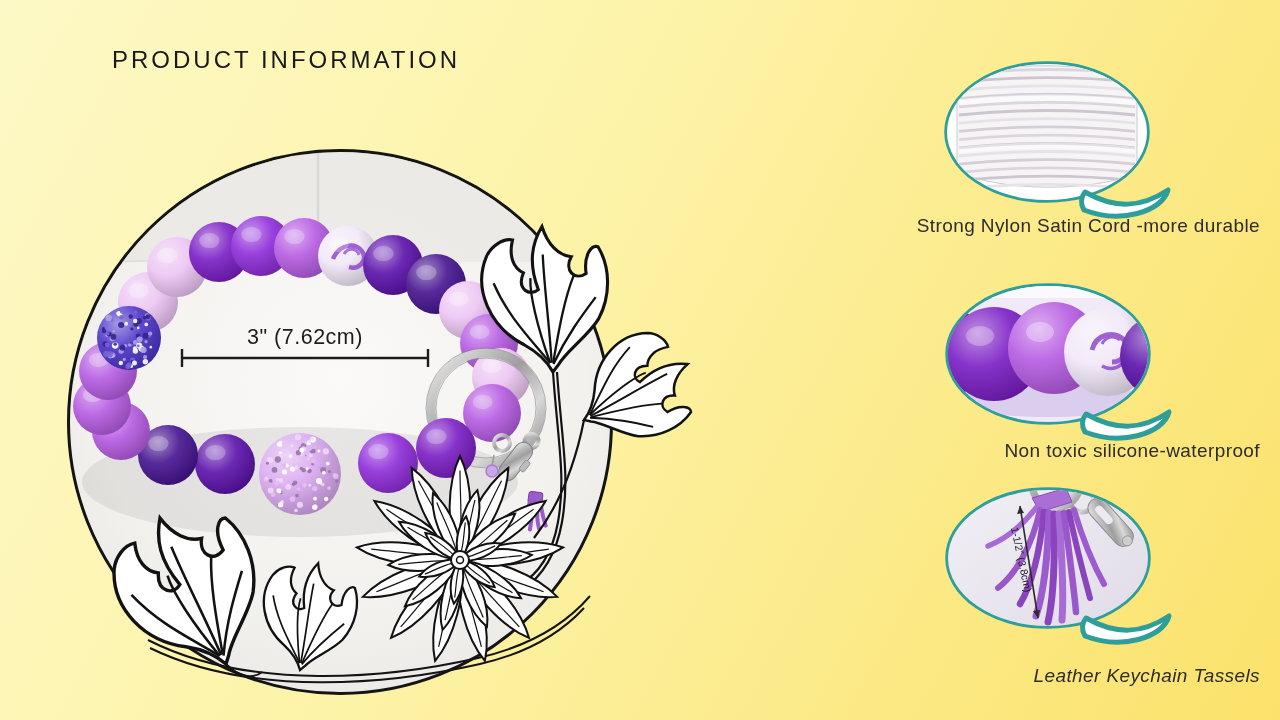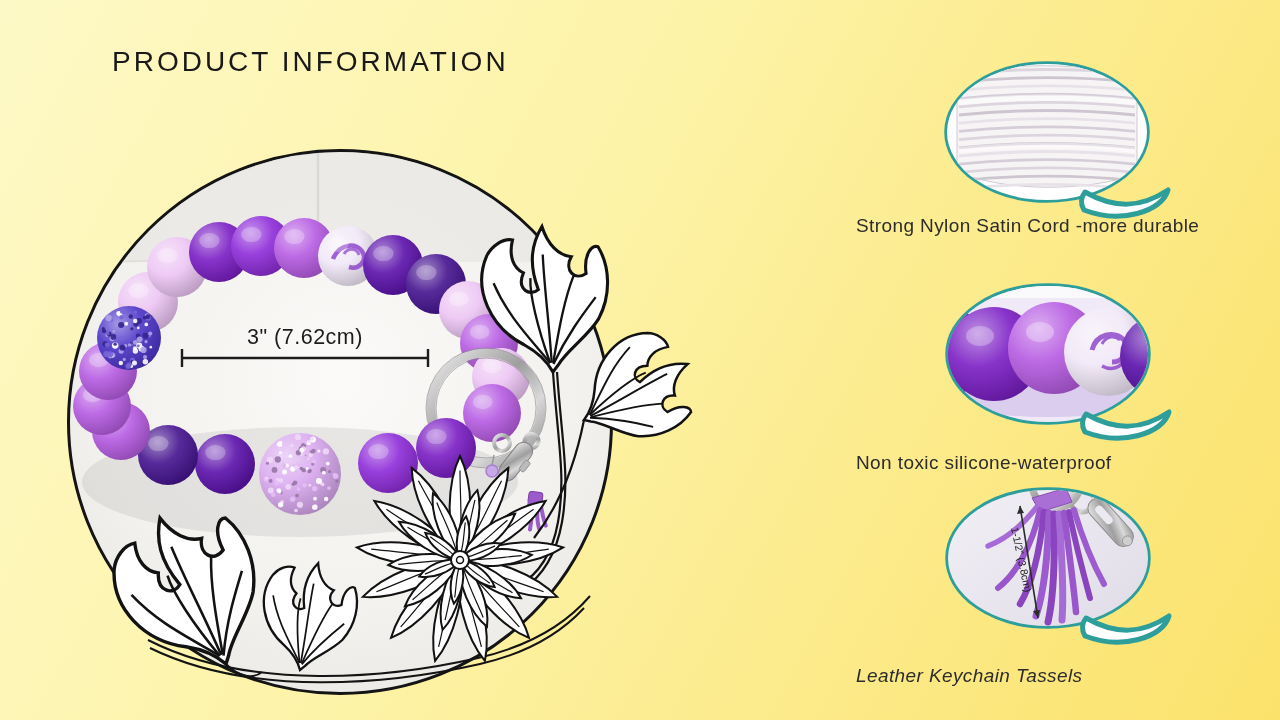--- a/index.html
+++ b/index.html
@@ -3,34 +3,34 @@
 <meta charset="utf-8">
 <style>
   html,body{margin:0;padding:0;background:#fbe26b;}
   .canvas{
     position:relative;width:1280px;height:720px;overflow:hidden;
     background:linear-gradient(118deg,#fdf9c6 0%,#fdf3a8 42%,#fbe26b 100%);
     font-family:"Liberation Sans",sans-serif;
   }
   .title{
     position:absolute;left:112px;top:46px;
-    font-size:28px;font-weight:500;letter-spacing:3px;color:#191919;
+    font-size:24px;font-weight:500;letter-spacing:3px;color:#191919;
     white-space:nowrap;
   }
   .scene{position:absolute;left:0;top:0;width:1280px;height:720px;}
   .bubble{position:absolute;width:240px;height:175px;}
   .bubble-1{left:935px;top:50px;}
   .bubble-2{left:936px;top:272px;}
   .bubble-3{left:936px;top:476px;}
   .feature-label{
-    position:absolute;left:856px;width:404px;text-align:left;
+    position:absolute;left:856px;width:404px;text-align:right;
     font-size:19px;color:#2c2c2c;letter-spacing:.4px;white-space:nowrap;
   }
   .label-1{top:215px;}
-  .label-2{top:440px;margin-top:12px;}
+  .label-2{top:440px;}
   .label-3{top:665px;font-style:italic;}
   svg text{font-family:"Liberation Sans",sans-serif;}
 </style>
 </head>
 <body>
 
 <div class="canvas">
 
   <div class="title">PRODUCT INFORMATION</div>
 

